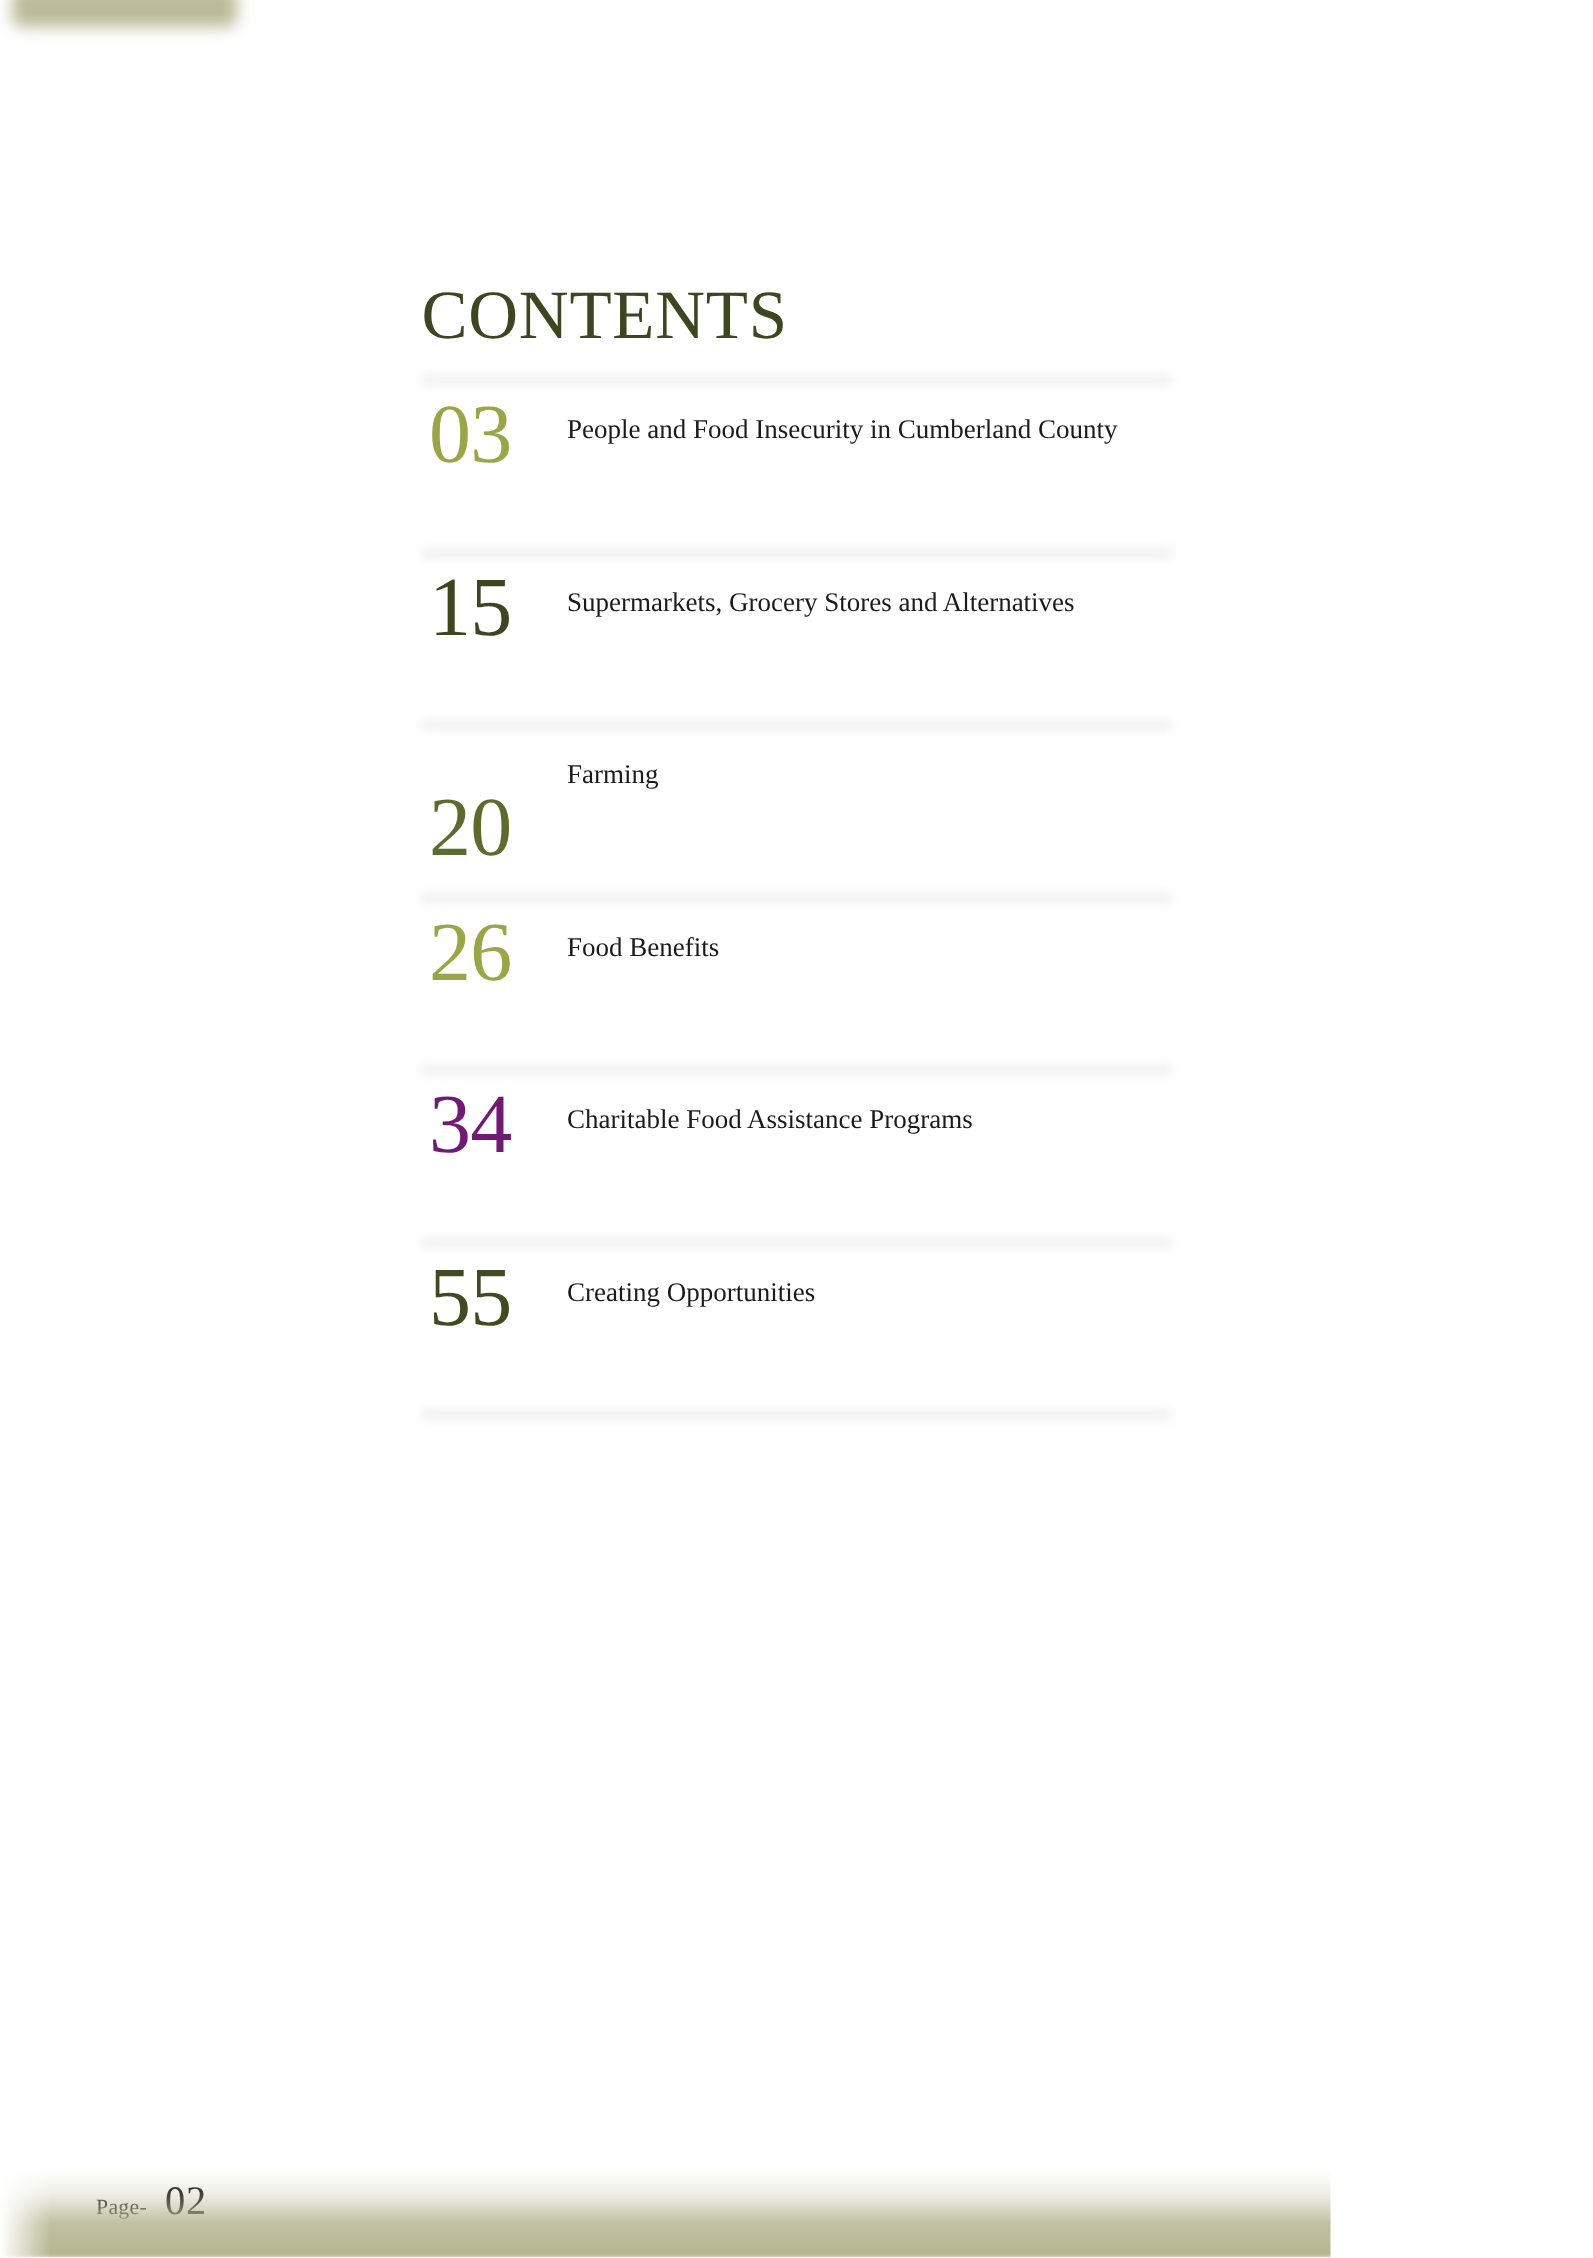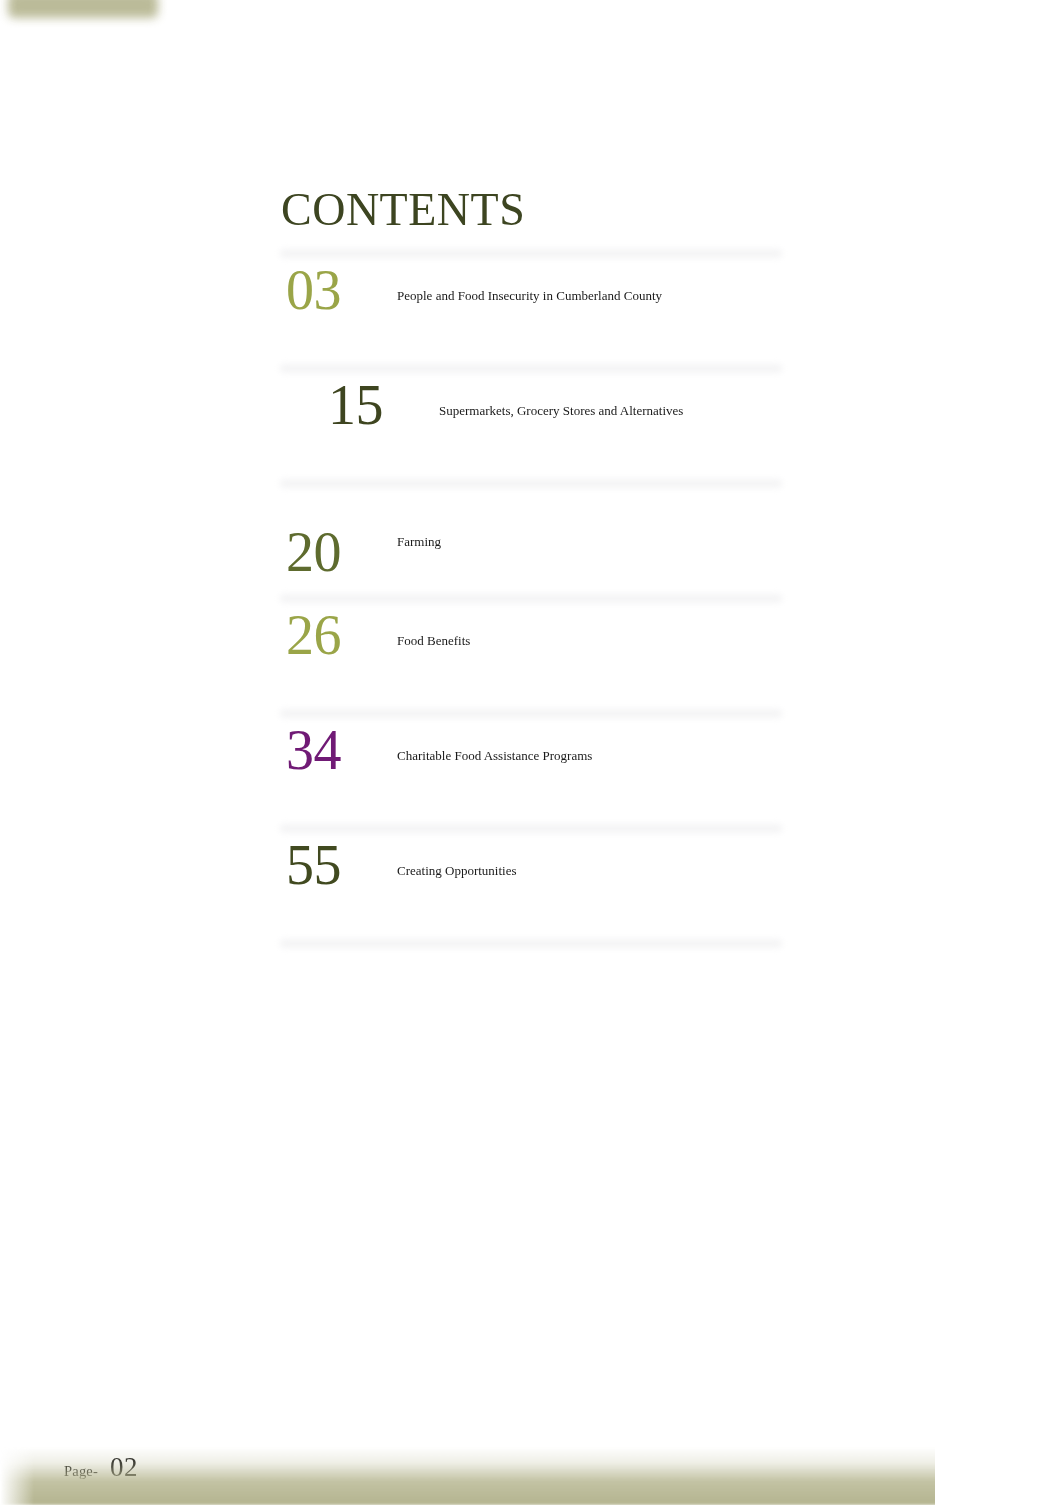--- a/index.html
+++ b/index.html
@@ -12,21 +12,20 @@
     font-family: "Liberation Serif", "DejaVu Serif", serif;
     -webkit-font-smoothing: antialiased;
   }
 
   #page {
     position: relative;
     width: 887px;
     height: 1505px;
     background: #ffffff;
     overflow: hidden;
-    padding-left: 48px;
   }
 
   
   .top-bar {
     position: absolute;
     left: 8px;
     top: -8px;
     width: 150px;
     height: 26px;
     background: #b8b894;
@@ -72,40 +71,39 @@
     filter: blur(3px);
     border-radius: 4px;
   }
 
   .entry {
     position: absolute;
     left: 0;
     top: 14px;
     width: 502px;
     display: flex;
-    align-items: center;
+    align-items: flex-start;
   }
 
   .entry-number {
     width: 98px;
     flex: 0 0 98px;
     font-size: 56px;
     line-height: 0.98;
     letter-spacing: -0.5px;
     padding-left: 6px;
     box-sizing: border-box;
   }
 
   .entry-title {
     flex: 1 1 auto;
-    font-size: 13px;
+    font-size: 18px;
     line-height: 1.35;
     color: #1a1a1a;
     padding-top: 11px;
-    margin-left: 19px;
   }
 
   
   .footer {
     position: absolute;
     left: 64px;
     bottom: 22px;
     display: flex;
     align-items: baseline;
     gap: 12px;
@@ -157,21 +155,21 @@
   <div class="toc-row">
         <div class="divider"></div>
         <div class="entry">
           <div class="entry-number" style="color: rgb(154, 165, 72);">03</div>
           <div class="entry-title">People and Food Insecurity in Cumberland County</div>
         </div>
       </div>
       <div class="toc-row">
         <div class="divider"></div>
         <div class="entry">
-          <div class="entry-number" style="color: rgb(62, 69, 32); margin-left: 42px;">15</div>
+          <div class="entry-number" style="color: rgb(62, 69, 32);">15</div>
           <div class="entry-title">Supermarkets, Grocery Stores and Alternatives</div>
         </div>
       </div>
       <div class="toc-row">
         <div class="divider"></div>
         <div class="entry">
           <div class="entry-number" style="color: rgb(94, 107, 46); margin-top: 32px;">20</div>
           <div class="entry-title">Farming</div>
         </div>
       </div>

